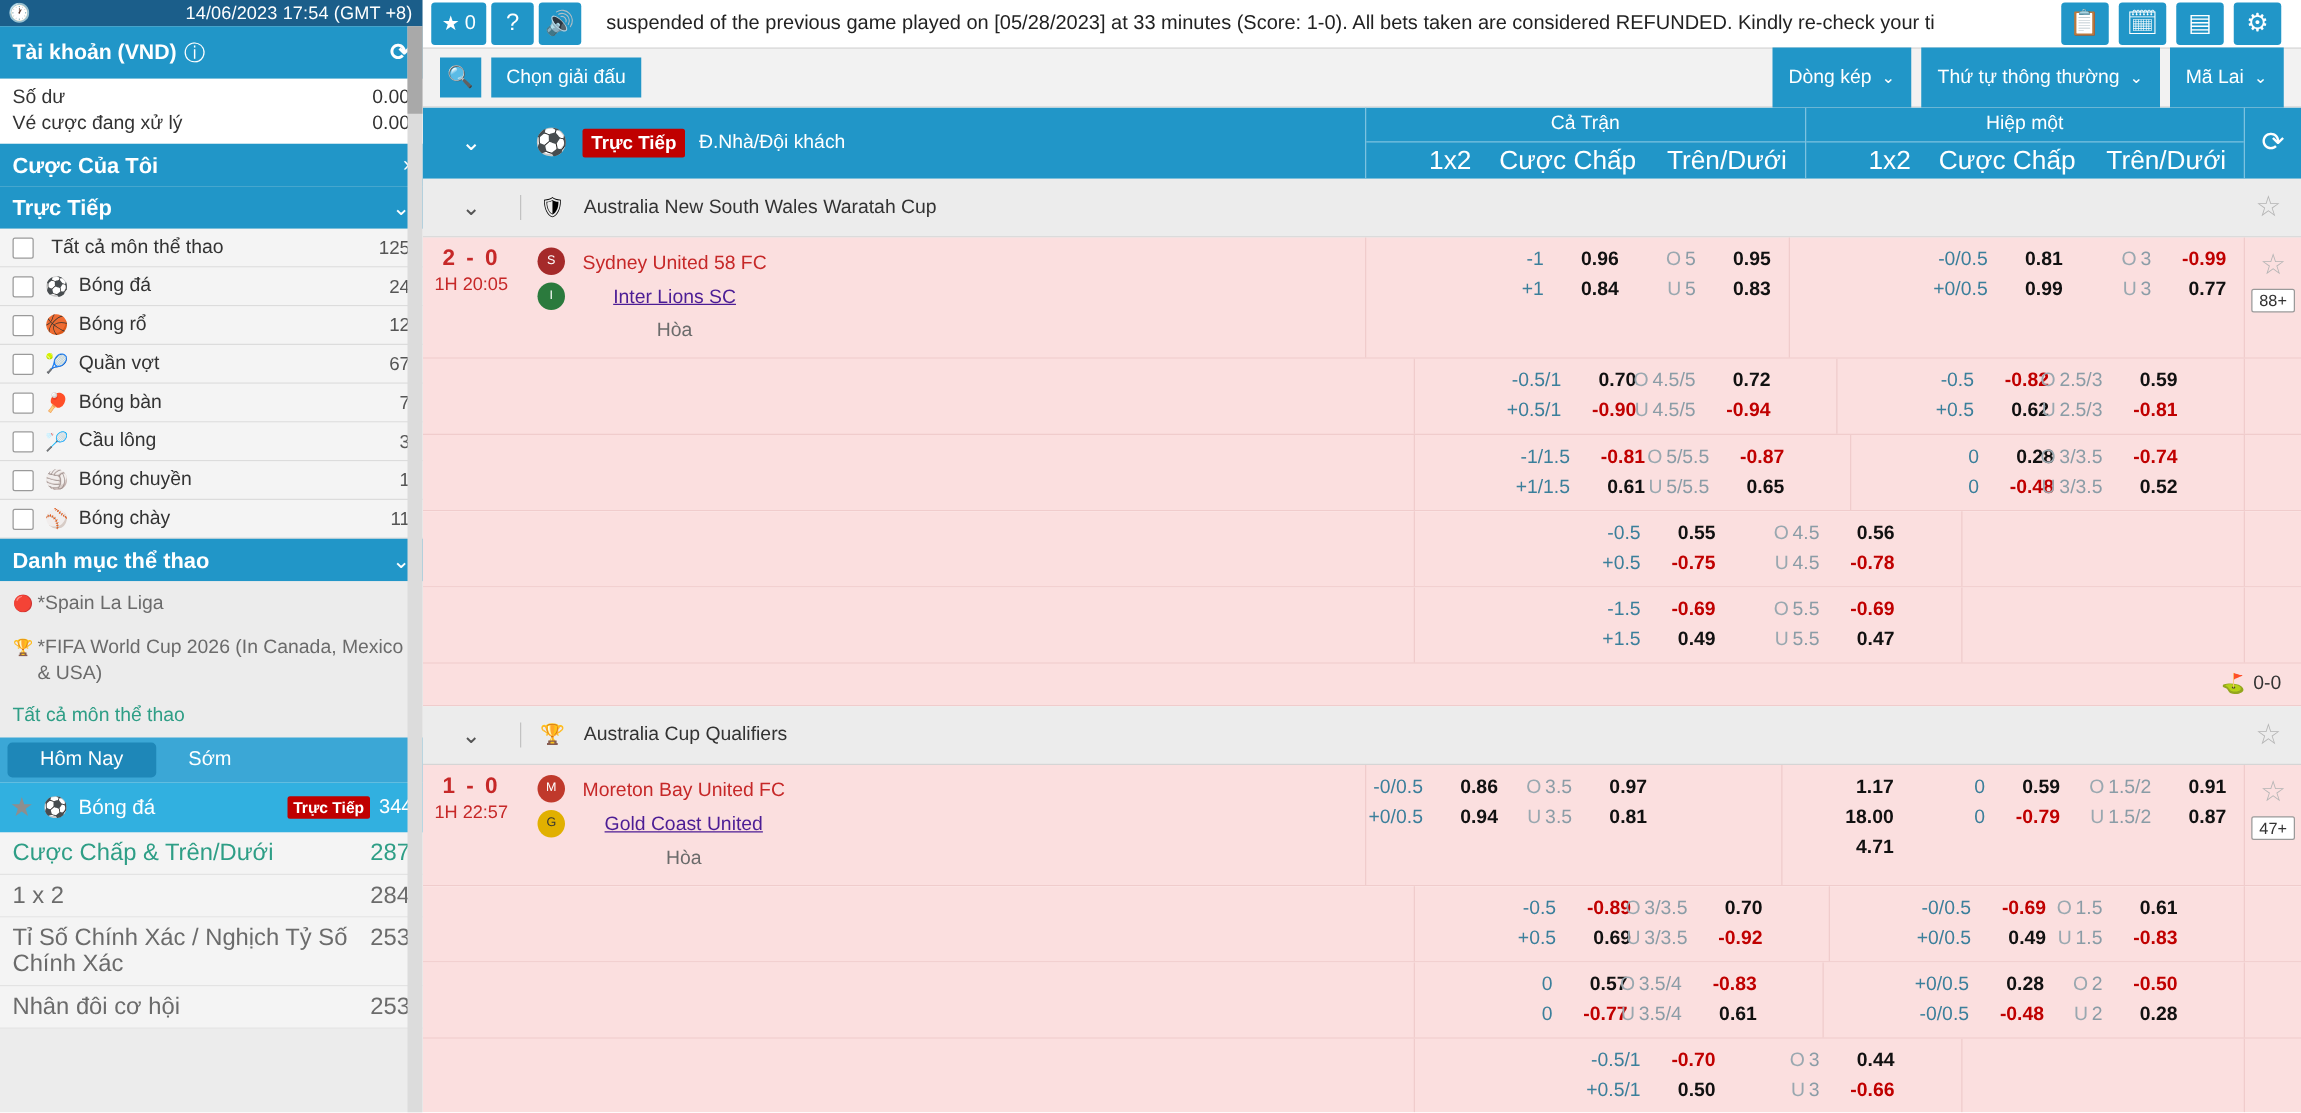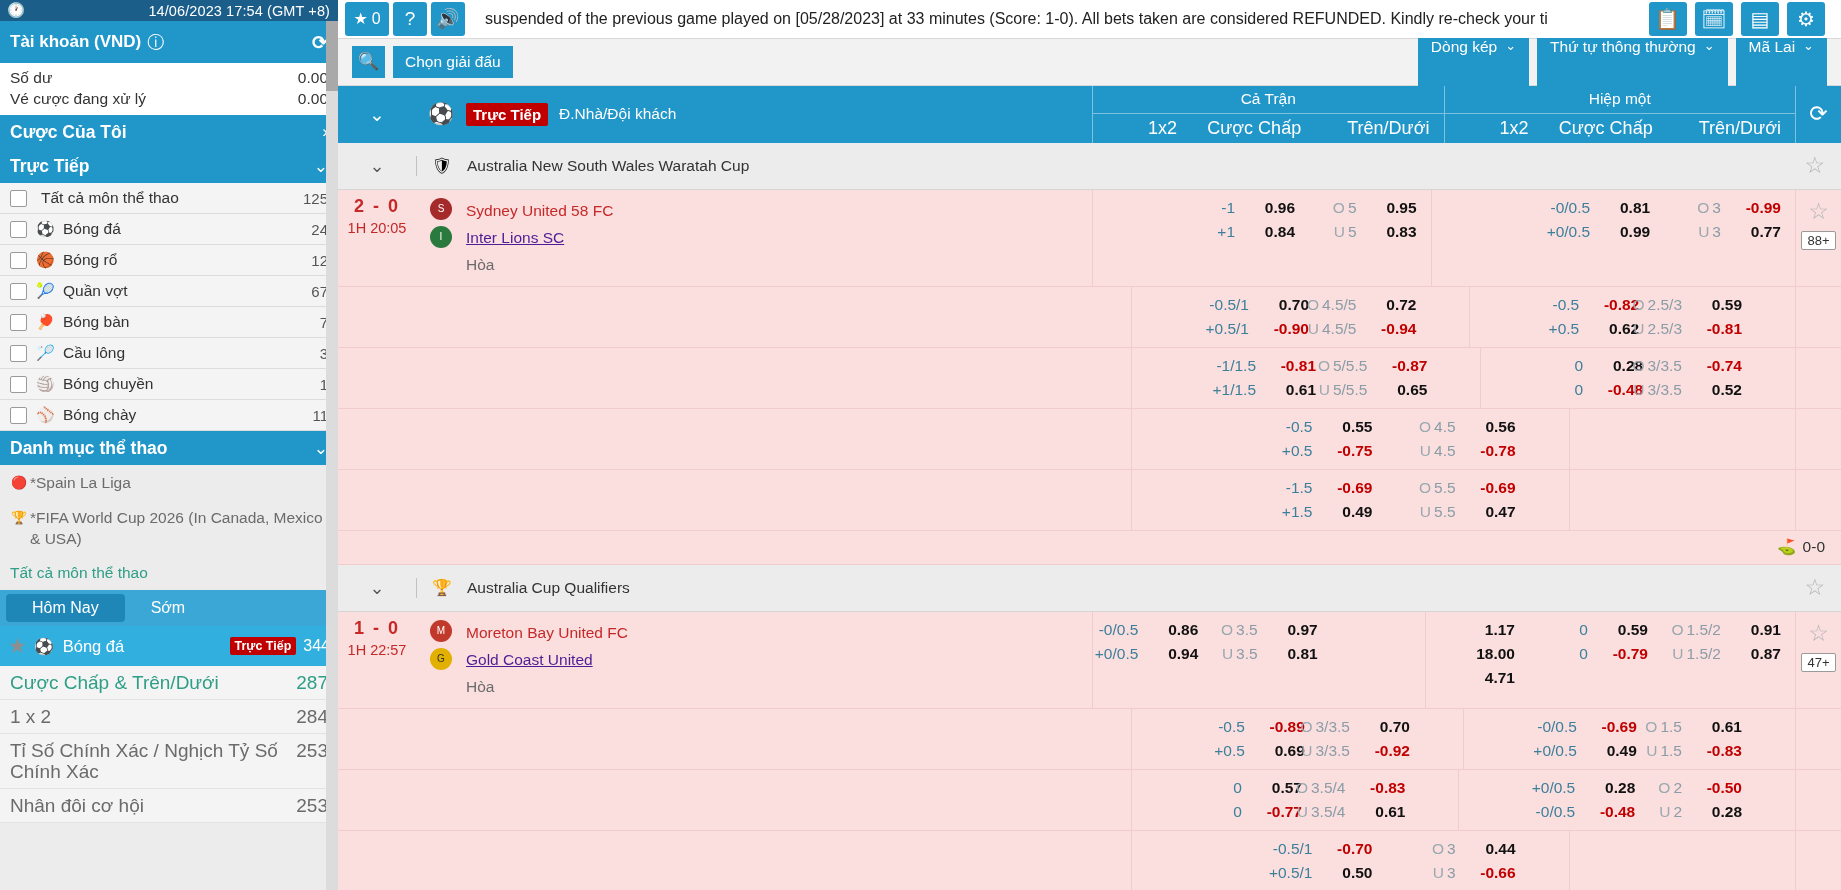--- a/index.html
+++ b/index.html
@@ -79,39 +79,39 @@
     border-bottom:1px solid #d8d8d8; display:flex; align-items:center; padding:0 14px; }
   .sinput { width:275px; height:30px; border:1px solid #bdbdbd; background:#fff;
     font-size:15.5px; color:#8a8a8a; padding:0 8px; display:flex; align-items:center;
     font-family:"Liberation Sans", sans-serif; }
   .sbtn { width:33px; height:32px; background:#2196c8; color:#fff; display:flex;
     align-items:center; justify-content:center; font-size:17px; }
   .leaguebtn { height:32px; background:#2196c8; color:#fff; font-size:15.5px;
     display:flex; align-items:center; padding:0 12px; margin-left:8px; }
   .drops { margin-left:auto; display:flex; gap:8px; }
   .drop { height:48px; background:#2196c8; color:#fff; font-size:15.5px;
-    display:flex; gap:8px; padding:0 13px; }
+    display:flex; align-items:center; gap:8px; padding:0 13px; }
   .drop .cv { font-size:13px; }
 
   
   .board { flex:1 1 auto; overflow:hidden; }
   .hdr { background:#2196c8; color:#fff; display:flex; height:57px; }
   .hdr .left { width:754px; flex:0 0 754px; display:flex; align-items:center; }
   .hdr .chev { width:78px; text-align:center; font-size:19px; }
   .hdr .ballw { width:50px; text-align:center; font-size:21px; }
   .hdr .lvb { background:#c00000; font-size:15px; font-weight:bold; padding:3px 7px;
     border-radius:2px; }
   .hdr .hm { margin-left:11px; font-size:15.5px; }
   .grp { flex:1 1 auto; display:flex; flex-direction:column;
     border-left:1px solid #7cc2e0; }
   .grp .gtitle { height:28px; display:flex; align-items:center; justify-content:center;
     font-size:15.5px; border-bottom:1px solid #7cc2e0; }
   .grp .gcols { flex:1; display:flex; }
   .gcol { display:flex; align-items:center; justify-content:center; text-align:left;
-    font-size:18px; line-height:15px; }
+    font-size:21px; line-height:15px; }
   .gcol.c1 { width:28%; justify-content:flex-end; padding-right:14px; }
   .gcol.c2 { width:36%; }
   .gcol.c3 { width:36%; justify-content:flex-end; padding-right:14px; }
   .hdr .refcol { width:46px; flex:0 0 46px; display:flex; align-items:center;
     justify-content:center; font-size:22px; border-left:1px solid #7cc2e0; }
 
   .lrow { height:47px; background:#ececec; display:flex; align-items:center;
     border-bottom:1px solid #d5d5d5; }
   .lrow .chev { width:78px; text-align:center; font-size:18px; color:#555; }
   .lrow .sep { width:1px; height:20px; background:#c2c2c2; }
@@ -121,21 +121,21 @@
 
   .mrow { background:#fbdfdf; display:flex; border-bottom:1px solid #f0cccc; }
   .mrow .mleft { width:754px; flex:0 0 754px; display:flex; padding:6px 0 8px 0; }
   .mrow .score { width:78px; flex:0 0 78px; text-align:center; color:#c62828; }
   .mrow .score .sc { font-size:18px; font-weight:bold; letter-spacing:2px; }
   .mrow .score .tm { font-size:14.5px; margin-top:3px; }
   .mrow .logos { width:50px; flex:0 0 50px; display:flex; flex-direction:column;
     align-items:center; gap:6px; padding-top:2px; }
   .mrow .lg { width:22px; height:22px; border-radius:50%; font-size:10px;
     display:flex; align-items:center; justify-content:center; color:#fff; }
-  .mrow .teams { padding-top:1px; }
+  .mrow .teams { padding-top:1px;text-align:center; }
   .mrow .teams div { font-size:15.5px; line-height:27px; }
   .mrow .t1 { color:#c62828; }
   .mrow .t2 { color:#4c1d95;text-decoration:underline; }
   .mrow .tdraw { color:#6b6b6b; }
   .oddsgrp { flex:1 1 auto; display:flex; border-left:1px solid #f0cccc; padding:6px 0; }
   .ocol { display:flex; flex-direction:column; }
   .ocol.c1 { width:28%; align-items:flex-end; padding-right:14px; }
   .ocol.c2 { width:36%; }
   .ocol.c3 { width:36%; align-items:flex-end; padding-right:14px; }
   .oline { height:24px; display:flex; align-items:center; font-size:15.5px;

